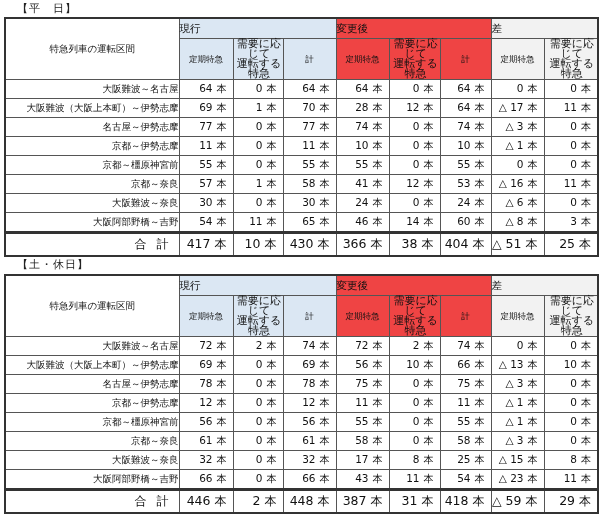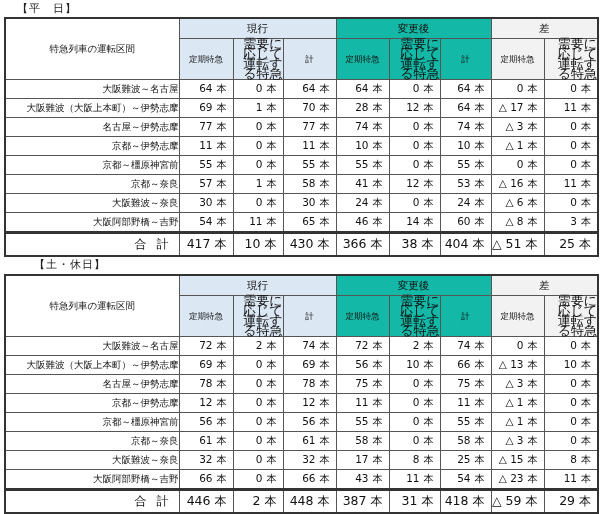--- a/index.html
+++ b/index.html
@@ -4,25 +4,25 @@
 <style>
   html, body { margin: 0; padding: 0; background: #ffffff; }
   body { width: 600px; height: 514px; overflow: hidden; position: relative;
          font-family: "DejaVu Sans", "Liberation Sans", sans-serif; color: #111; }
   .section-title { position: absolute; left: 17px; font-size: 11px; letter-spacing: 1px; color: #222; }
   table.t { position: absolute; left: 4px; width: 593px; border-collapse: collapse; table-layout: fixed; }
   table.t td, table.t th { border: 1px solid #555; padding: 0; font-weight: normal; }
   .lbl { text-align: right; font-size: 9.5px; white-space: nowrap; overflow: hidden; }
   .num { text-align: right; font-size: 10.5px; padding-right: 6px !important; white-space: nowrap; }
   .num .u { margin-left: 4px; font-size: 10px; }
-  .grp { font-size: 10.5px; text-align: center; height: 19px; }
+  .grp { font-size: 10.5px; text-align: left; height: 19px; }
   .sub { font-size: 8.5px; text-align: center; line-height: 11px; }
-  .sub2 { font-size: 13px; text-align: right; line-height: 10px; padding-left: 2px !important; }
+  .sub2 { font-size: 11px; text-align: center; line-height: 10px; padding-left: 2px !important; }
   .blue { background: #dbe7f3; }
-  .yellow { background: #14b8a6; }
+  .yellow { background: #ef4444; }
   .gray { background: #f2f2f2; }
   .head-lbl { font-size: 9.5px; text-align: center; }
   tr.data td { height: 18px; }
   tr.total td { height: 21px; border-top: 3px solid #333; }
   tr.total .num { font-size: 12.5px; }
   tr.total .num .u { font-size: 12px; }
   tr.total .lbl { font-size: 12px; letter-spacing: 10px; }
   .outer { border: 2px solid #333; }
 </style>
 </head>
@@ -164,21 +164,21 @@
         <td class="num"><span>430</span><span class="u">本</span></td>
         <td class="num"><span>366</span><span class="u">本</span></td>
         <td class="num"><span>38</span><span class="u">本</span></td>
         <td class="num"><span>404</span><span class="u">本</span></td>
         <td class="num"><span>△ 51</span><span class="u">本</span></td>
         <td class="num"><span>25</span><span class="u">本</span></td>
       </tr>
     </tbody>
 </table>
 
-<div class="section-title" style="top:257px;margin-left:17px;">【土・休日】</div>
+<div class="section-title" style="top:257px;">【土・休日】</div>
 <table class="t outer" id="tbl-holiday" style="top:274px;">
   <colgroup>
     <col style="width:174px">
       <col style="width:54px">
       <col style="width:50px">
       <col style="width:53px">
     <col style="width:53px">
       <col style="width:51px">
       <col style="width:51px">
       <col style="width:53px">

